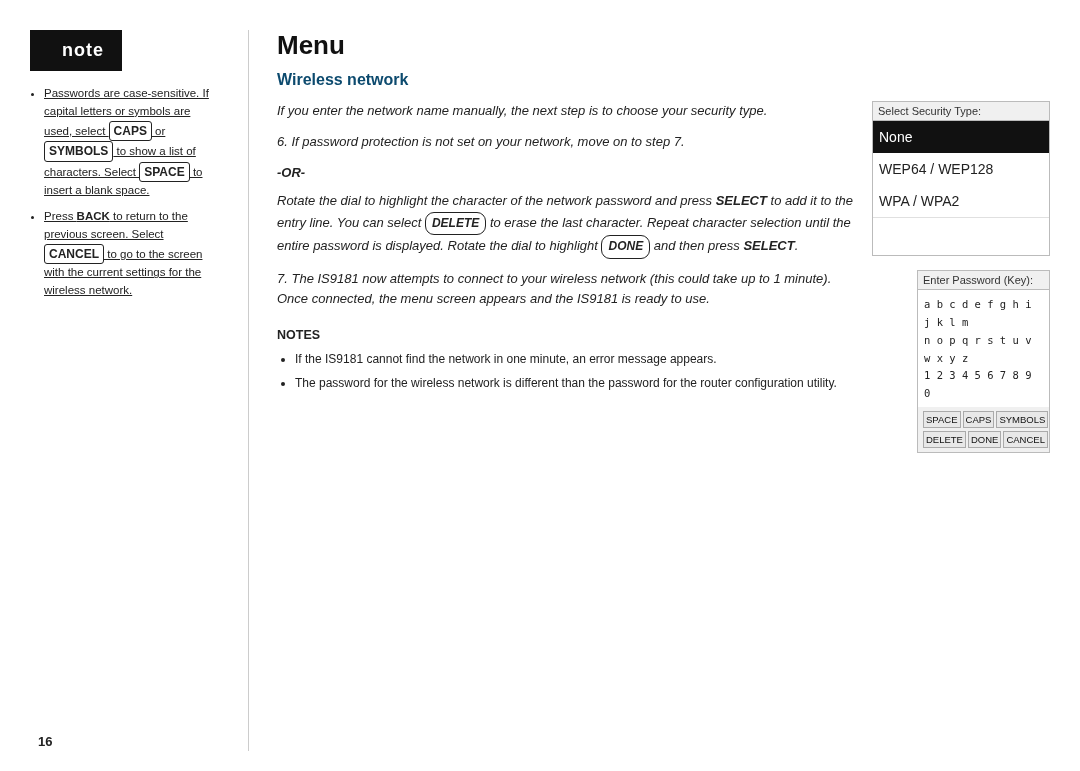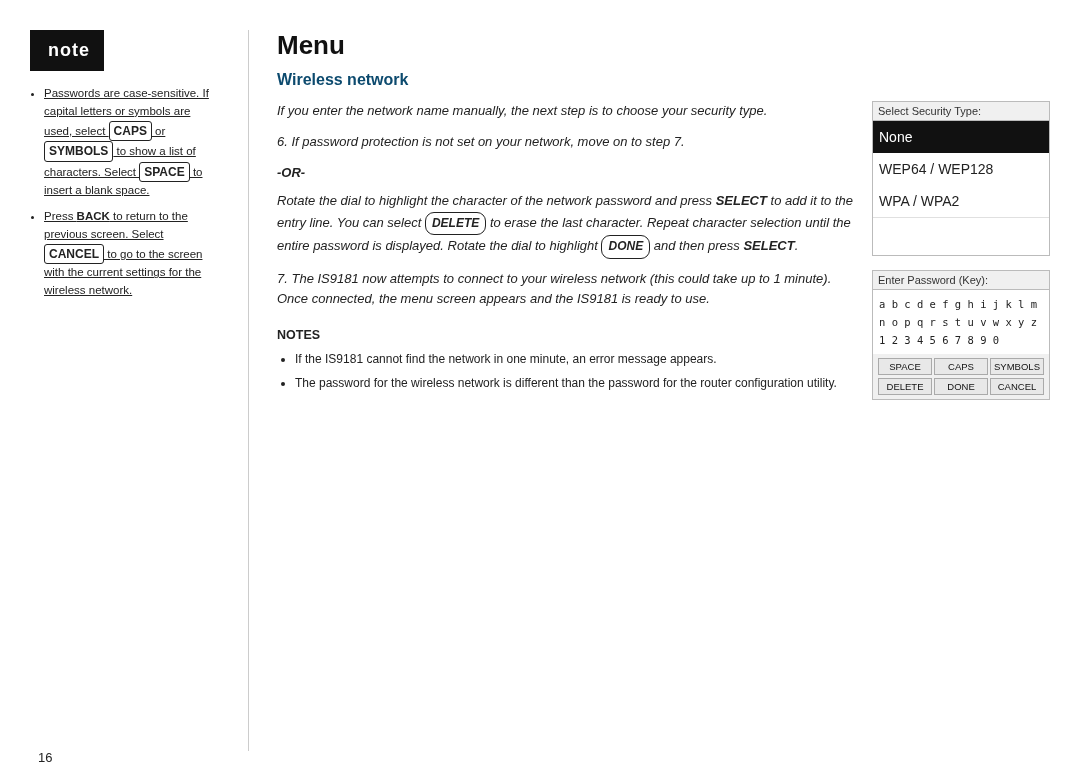--- a/index.html
+++ b/index.html
@@ -20,25 +20,25 @@
     }
     
     .sidebar {
       width: 200px;
       flex-shrink: 0;
       padding-right: 20px;
     }
     .note-box {
       background: #111;
       color: #fff;
-      text-align: left;
+      text-align: right;
       padding: 10px 18px;
       font-size: 18px;
       font-weight: bold;
-      width: 74px;
+      width: 92px;
       margin-bottom: 14px;
       letter-spacing: 1px;
     }
     .sidebar-text {
       font-size: 11.5px;
       line-height: 1.55;
       color: #222;
       text-decoration: underline;
     }
     .sidebar-text ul {
@@ -145,20 +145,21 @@
       background: #fff;
     }
     .ui-list-item.selected {
       background: #111;
       color: #fff;
     }
     
     .pw-box {
       border: 1px solid #bbb;
       background: #f5f5f5;
+      margin-left: 45px;
     }
     .pw-box-title {
       font-size: 11px;
       padding: 3px 5px;
       color: #333;
       background: #f0f0f0;
       border-bottom: 1px solid #bbb;
     }
     .pw-chars {
       padding: 6px 6px 4px 6px;
@@ -188,24 +189,25 @@
       display: grid;
       grid-template-columns: 1fr 1fr 1fr;
       gap: 2px;
       padding: 0px 5px 4px 5px;
       background: #f0f0f0;
     }
 
     
     .page-num {
       position: absolute;
-      bottom: 6px;
+      bottom: 22px;
       left: 38px;
       font-size: 13px;
       color: #222;
+      font-weight: bold;
     }
   </style>
 </head>
 <body>
 
 <div class="page" style="position:relative;">
 
   <div class="sidebar">
     <div class="note-box">
       <span>note</span>

